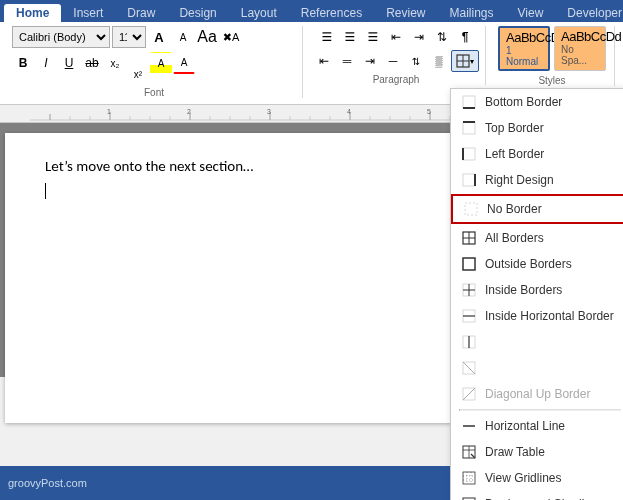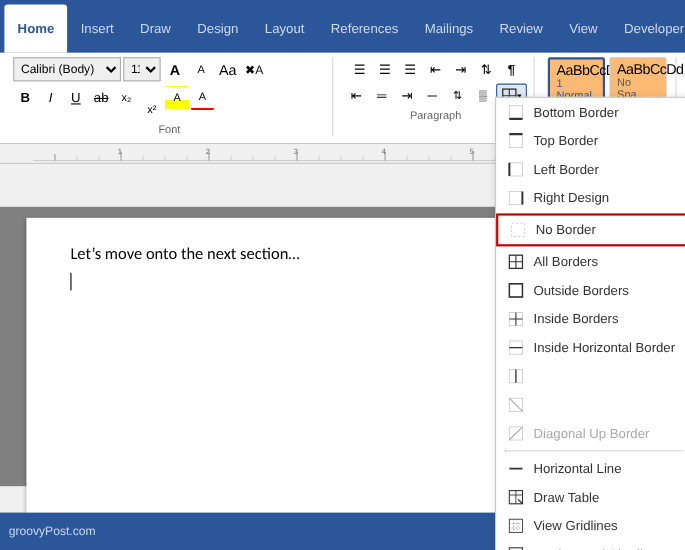--- a/index.html
+++ b/index.html
@@ -1,21 +1,21 @@
 <!DOCTYPE html>
 <html><head>
   <meta charset="utf-8">
   <style>
     * { margin: 0; padding: 0; box-sizing: border-box; }
     body { font-family: 'Segoe UI', Arial, sans-serif; font-size: 12px; background: #f0f0f0; width: 623px; height: 500px; overflow: hidden; }
 
     
     .ribbon { background: #2b579a; }
     .ribbon-tabs { display: flex; align-items: flex-end; background: #2b579a; padding-left: 4px; }
-    .ribbon-tab { padding: 15px 12px; font-size: 12px; color: #d0d8ea; cursor: pointer; }
+    .ribbon-tab { padding: 2px 12px; font-size: 12px; color: #d0d8ea; cursor: pointer; }
     .ribbon-tab.active { background: white; color: #2b579a; font-weight: 600; border-radius: 3px 3px 0 0; margin-top: 4px; }
 
     .ribbon-body { background: white; border-bottom: 1px solid #c8c8c8; padding: 4px 8px 6px; display: flex; align-items: flex-start; gap: 4px; }
 
     .ribbon-group { display: flex; flex-direction: column; align-items: center; border-right: 1px solid #d8d8d8; padding: 0 6px 0 4px; min-width: 60px; }
     .ribbon-group-content { display: flex; align-items: center; gap: 2px; flex-wrap: wrap; }
     .ribbon-group-label { font-size: 10px; color: #666; margin-top: 2px; }
 
     
     .font-select { width: 98px; height: 22px; font-size: 11px; border: 1px solid #ababab; padding: 0 2px; }
@@ -67,42 +67,42 @@
 <body>
 
 <div class="ribbon">
   <div class="ribbon-tabs">
     <div class="ribbon-tab active">Home</div>
     <div class="ribbon-tab">Insert</div>
     <div class="ribbon-tab">Draw</div>
     <div class="ribbon-tab">Design</div>
     <div class="ribbon-tab">Layout</div>
     <div class="ribbon-tab">References</div>
+    <div class="ribbon-tab">Review</div>
     <div class="ribbon-tab">Mailings</div>
-    <div class="ribbon-tab">Review</div>
     <div class="ribbon-tab">View</div>
     <div class="ribbon-tab">Developer</div>
 
   </div>
 </div>
 
 <div class="ribbon-body">
 
   <div class="ribbon-group">
     <div class="ribbon-group-content">
       <div class="font-row">
         <select class="font-select">
           <option>Calibri (Body)</option>
         </select>
         <select class="size-select">
           <option>11</option>
         </select>
         <span class="rb" style="font-size:13px; font-weight:bold;">A</span>
         <span class="rb" style="font-size:10px;">A</span>
-        <span class="rb" style="font-size:13px;">Aa</span>
+        <span class="rb" style="font-size:16px;">Aa</span>
         <span class="rb" style="font-size:11px;">✖A</span>
       </div>
       <div class="font-btns">
         <span class="rb rb-bold">B</span>
         <span class="rb rb-italic">I</span>
         <span class="rb rb-underline">U</span>
         <span class="rb" style="text-decoration:line-through;">ab</span>
         <span class="rb" style="font-size:10px;">x₂</span>
         <span class="rb" style="font-size:10px;margin-top:11px;">x²</span>
         <span class="rb" style="font-size:10px; background: linear-gradient(transparent 60%, #ffff00 60%);">A</span>
@@ -191,21 +191,21 @@
     <line x1="380" y1="10" x2="380" y2="14" stroke="#aaa" stroke-width="0.5"></line>
     <line x1="420" y1="10" x2="420" y2="14" stroke="#aaa" stroke-width="0.5"></line>
     <line x1="440" y1="10" x2="440" y2="14" stroke="#aaa" stroke-width="0.5"></line>
     <line x1="460" y1="10" x2="460" y2="14" stroke="#aaa" stroke-width="0.5"></line>
     <line x1="500" y1="10" x2="500" y2="14" stroke="#aaa" stroke-width="0.5"></line>
     <line x1="520" y1="10" x2="520" y2="14" stroke="#aaa" stroke-width="0.5"></line>
     <line x1="540" y1="10" x2="540" y2="14" stroke="#aaa" stroke-width="0.5"></line>
   </svg>
 </div>
 
-<div class="doc-area" style="background:#808080; padding:10px 24px; height:254px; position:relative;margin-top:39px;">
+<div class="doc-area" style="background:#808080; padding:10px 5px; height:254px; position:relative;">
   <div class="doc-page" style="background:white; min-height:290px; width:100%; padding:24px 40px; box-shadow:0 1px 4px rgba(0,0,0,0.3);">
     <p class="doc-text" style="font-family:Calibri,serif; font-size:15px;">Let’s move onto the next section…</p>
     <div style="display:flex; align-items:center;">
       <span class="doc-cursor"></span>
     </div>
   </div>
 </div>
 
 <div class="dropdown-menu">
 

